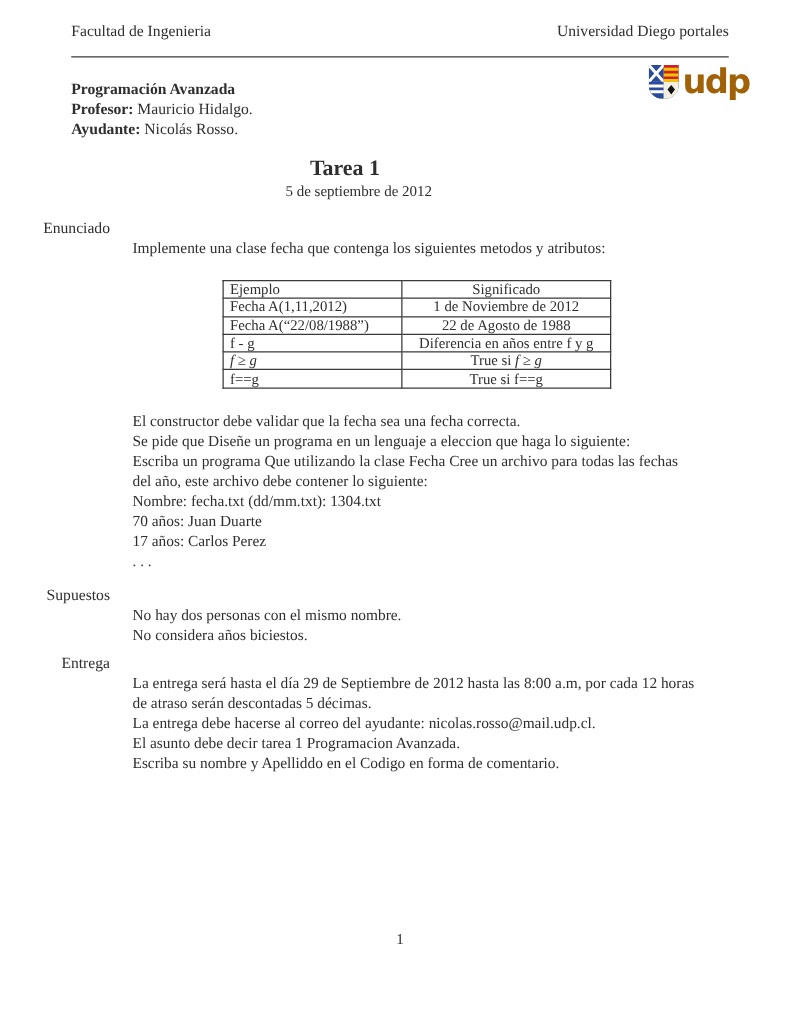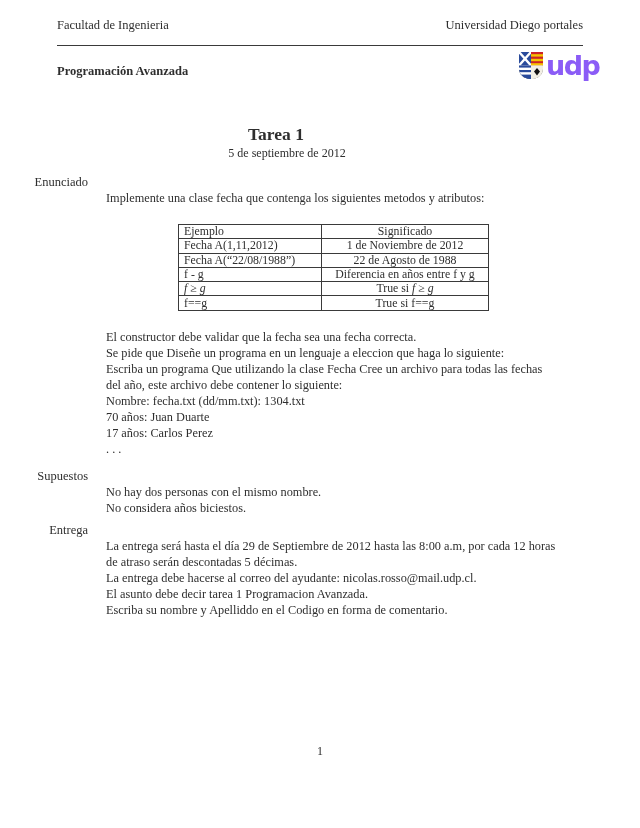--- a/index.html
+++ b/index.html
@@ -29,21 +29,21 @@
   }
   .crest-wrap {
     width: 24px; height: 27px;
     border-radius: 0 0 45% 45% / 0 0 40% 40%;
     overflow: hidden;
     box-shadow: 0 0 0 0.5px #555 inset;
   }
   .logo-text {
     font-family: "DejaVu Sans", sans-serif;
     font-weight: bold; font-size: 27px; line-height: 26px;
-    letter-spacing: -1.5px; color: #8b5cf6;
+    letter-spacing: -1.5px; color: #a16207;
   }
 
   
   .course { position: absolute; left: 57px; top: 63px; font-size: 12.5px; line-height: 16px; }
   .bold { font-weight: bold; }
 
   
   .doc-title {
     position: absolute; left: 0; top: 124px; width: 552px;
     text-align: center; font-size: 17.5px; font-weight: bold; line-height: 20px;
@@ -115,20 +115,22 @@
 
         <rect x="12" y="13.5" width="12" height="13.5" fill="#f2efe4"></rect>
         <path d="M18 16 L21 19.5 L18 23.5 L15 19.5 Z" fill="#111111"></path>
       </svg>
     </div>
     <span class="logo-text">udp</span>
   </div>
 
   <div class="course">
     <div class="bold">Programación Avanzada</div>
+    <div><span class="bold">Profesor:</span> <span>Mauricio Hidalgo.</span></div>
+    <div><span class="bold">Ayudante:</span> <span>Nicolás Rosso.</span></div>
   </div>
 
   <div class="doc-title">Tarea 1</div>
   <div class="doc-date">5 de septiembre de 2012</div>
 
   <div class="sec-label" style="top:174px">Enunciado</div>
   <div class="body-block" style="top:190px">
     <div class="line">Implemente una clase fecha que contenga los siguientes metodos y atributos:</div>
   </div>
 

